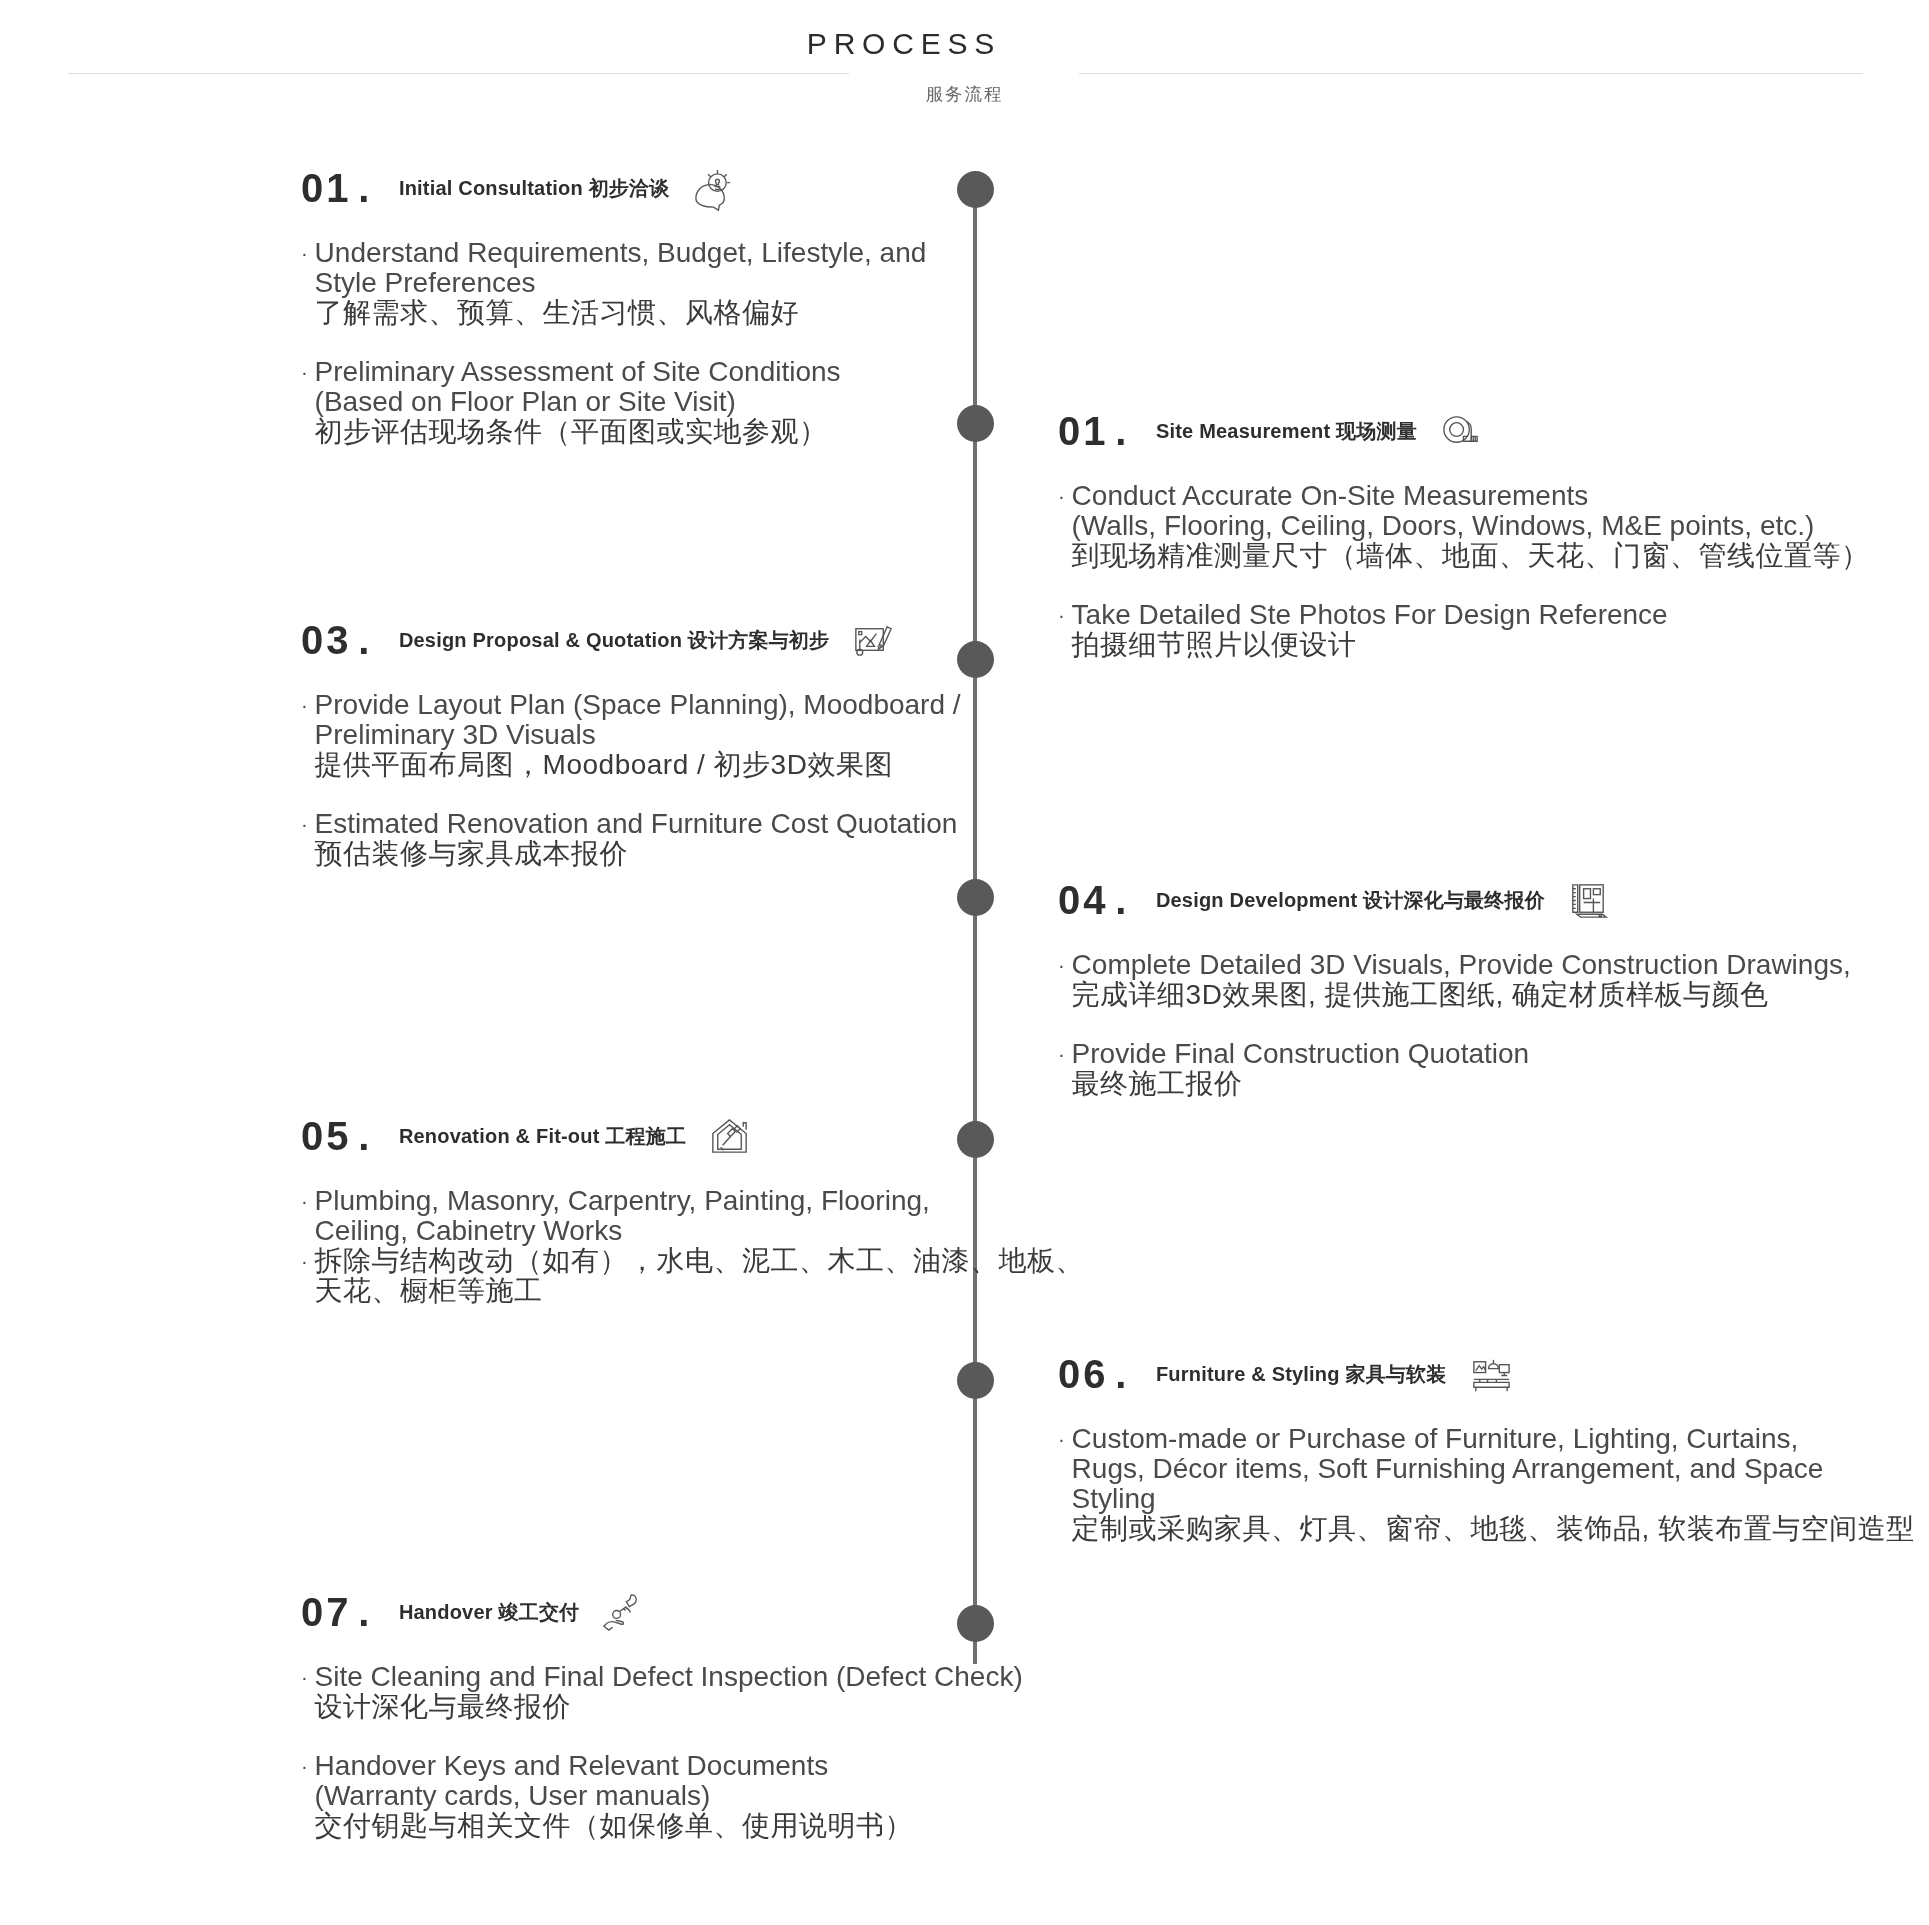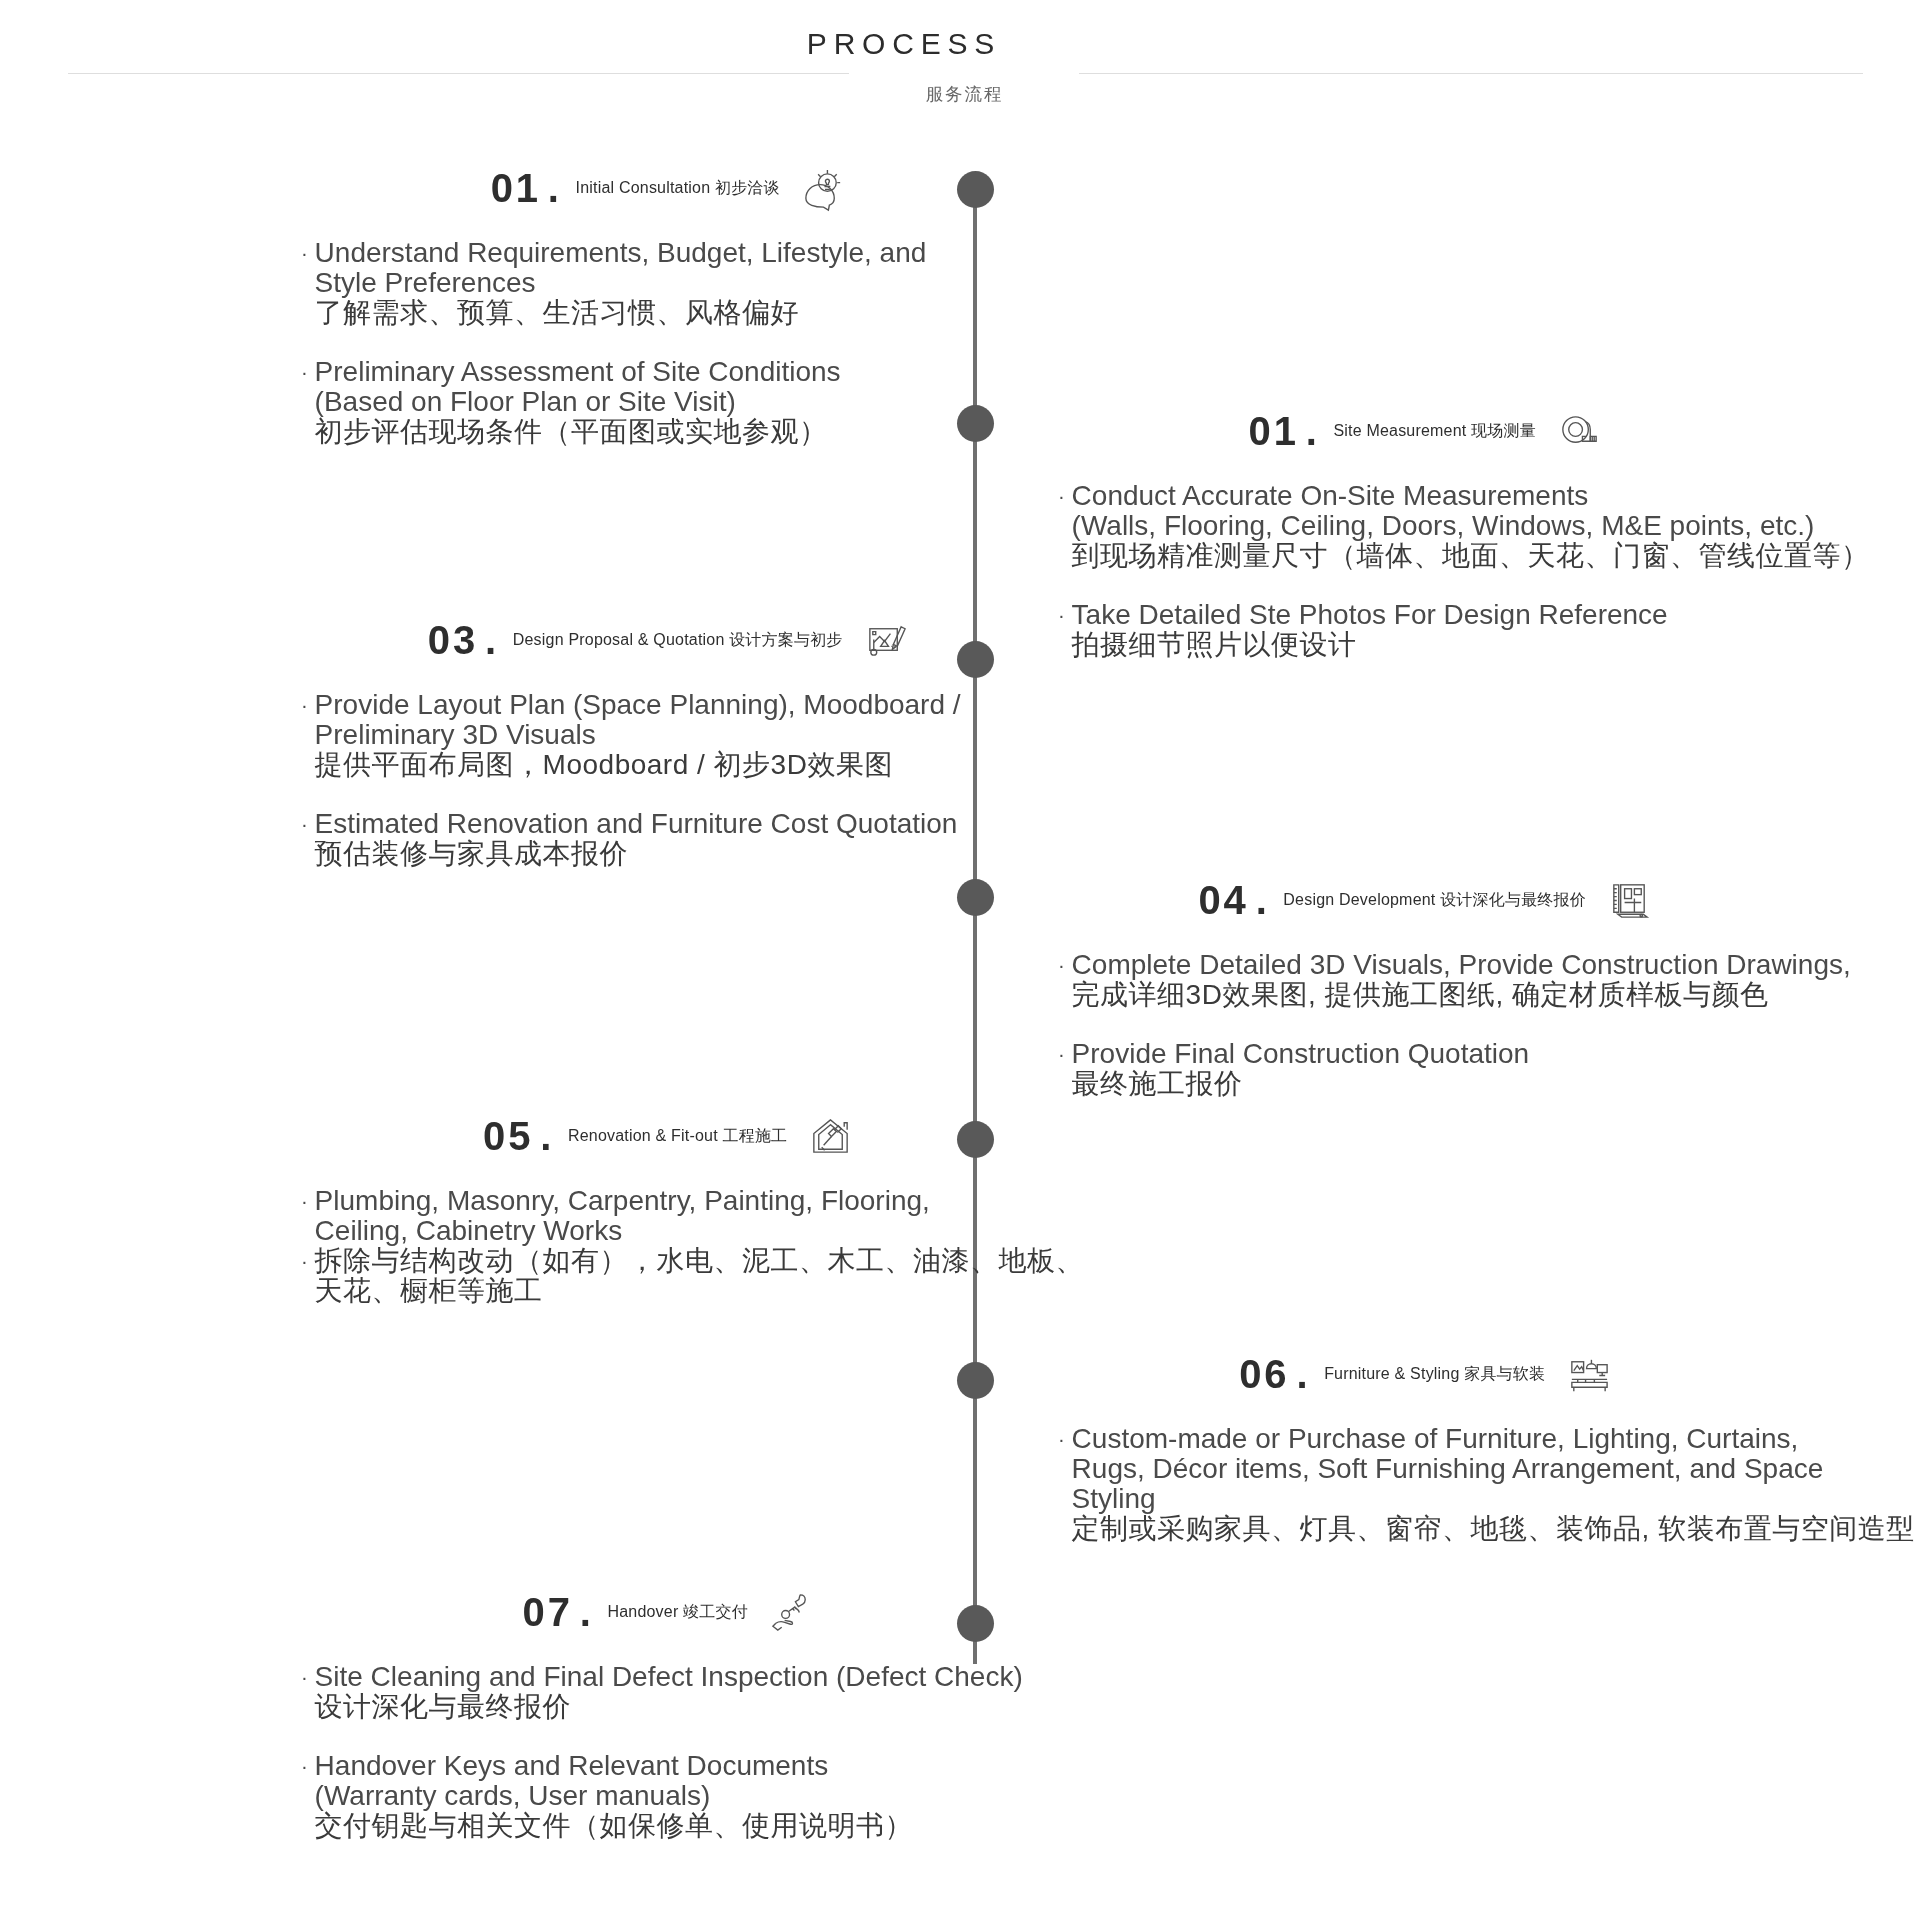--- a/index.html
+++ b/index.html
@@ -84,42 +84,42 @@
   }
   .step.left  { left: 301px;  text-align: left; }
   .step.right { left: 1058px; text-align: left; }
 
   .step-head {
     display: flex;
     align-items: center;
     gap: 5px;
     white-space: nowrap;
     margin-bottom: 25px;
-    justify-content: center;
   }
   .step-num {
     font-size: 40px;
     font-weight: 700;
     letter-spacing: 2.9px;
     color: #2e2e2e;
     line-height: 1;
   }
   .step-dot-sep {
     font-size: 40px;
     font-weight: 700;
     color: #2e2e2e;
     line-height: 1;
     margin: 0 11.6px 0 1.9px;
   }
   .step-title {
-    font-size: 16px;
-    font-weight: 400;
+    font-size: 20px;
+    font-weight: 700;
     color: #2e2e2e;
     letter-spacing: 0.2px;
     line-height: 1;
+    margin-left: 13px;
   }
   .step-icon {
     margin-left: 13.6px;
     display: inline-flex;
     align-items: center;
     justify-content: center;
     width: 50px;
     height: 50px;
     flex: 0 0 50px;
   }

